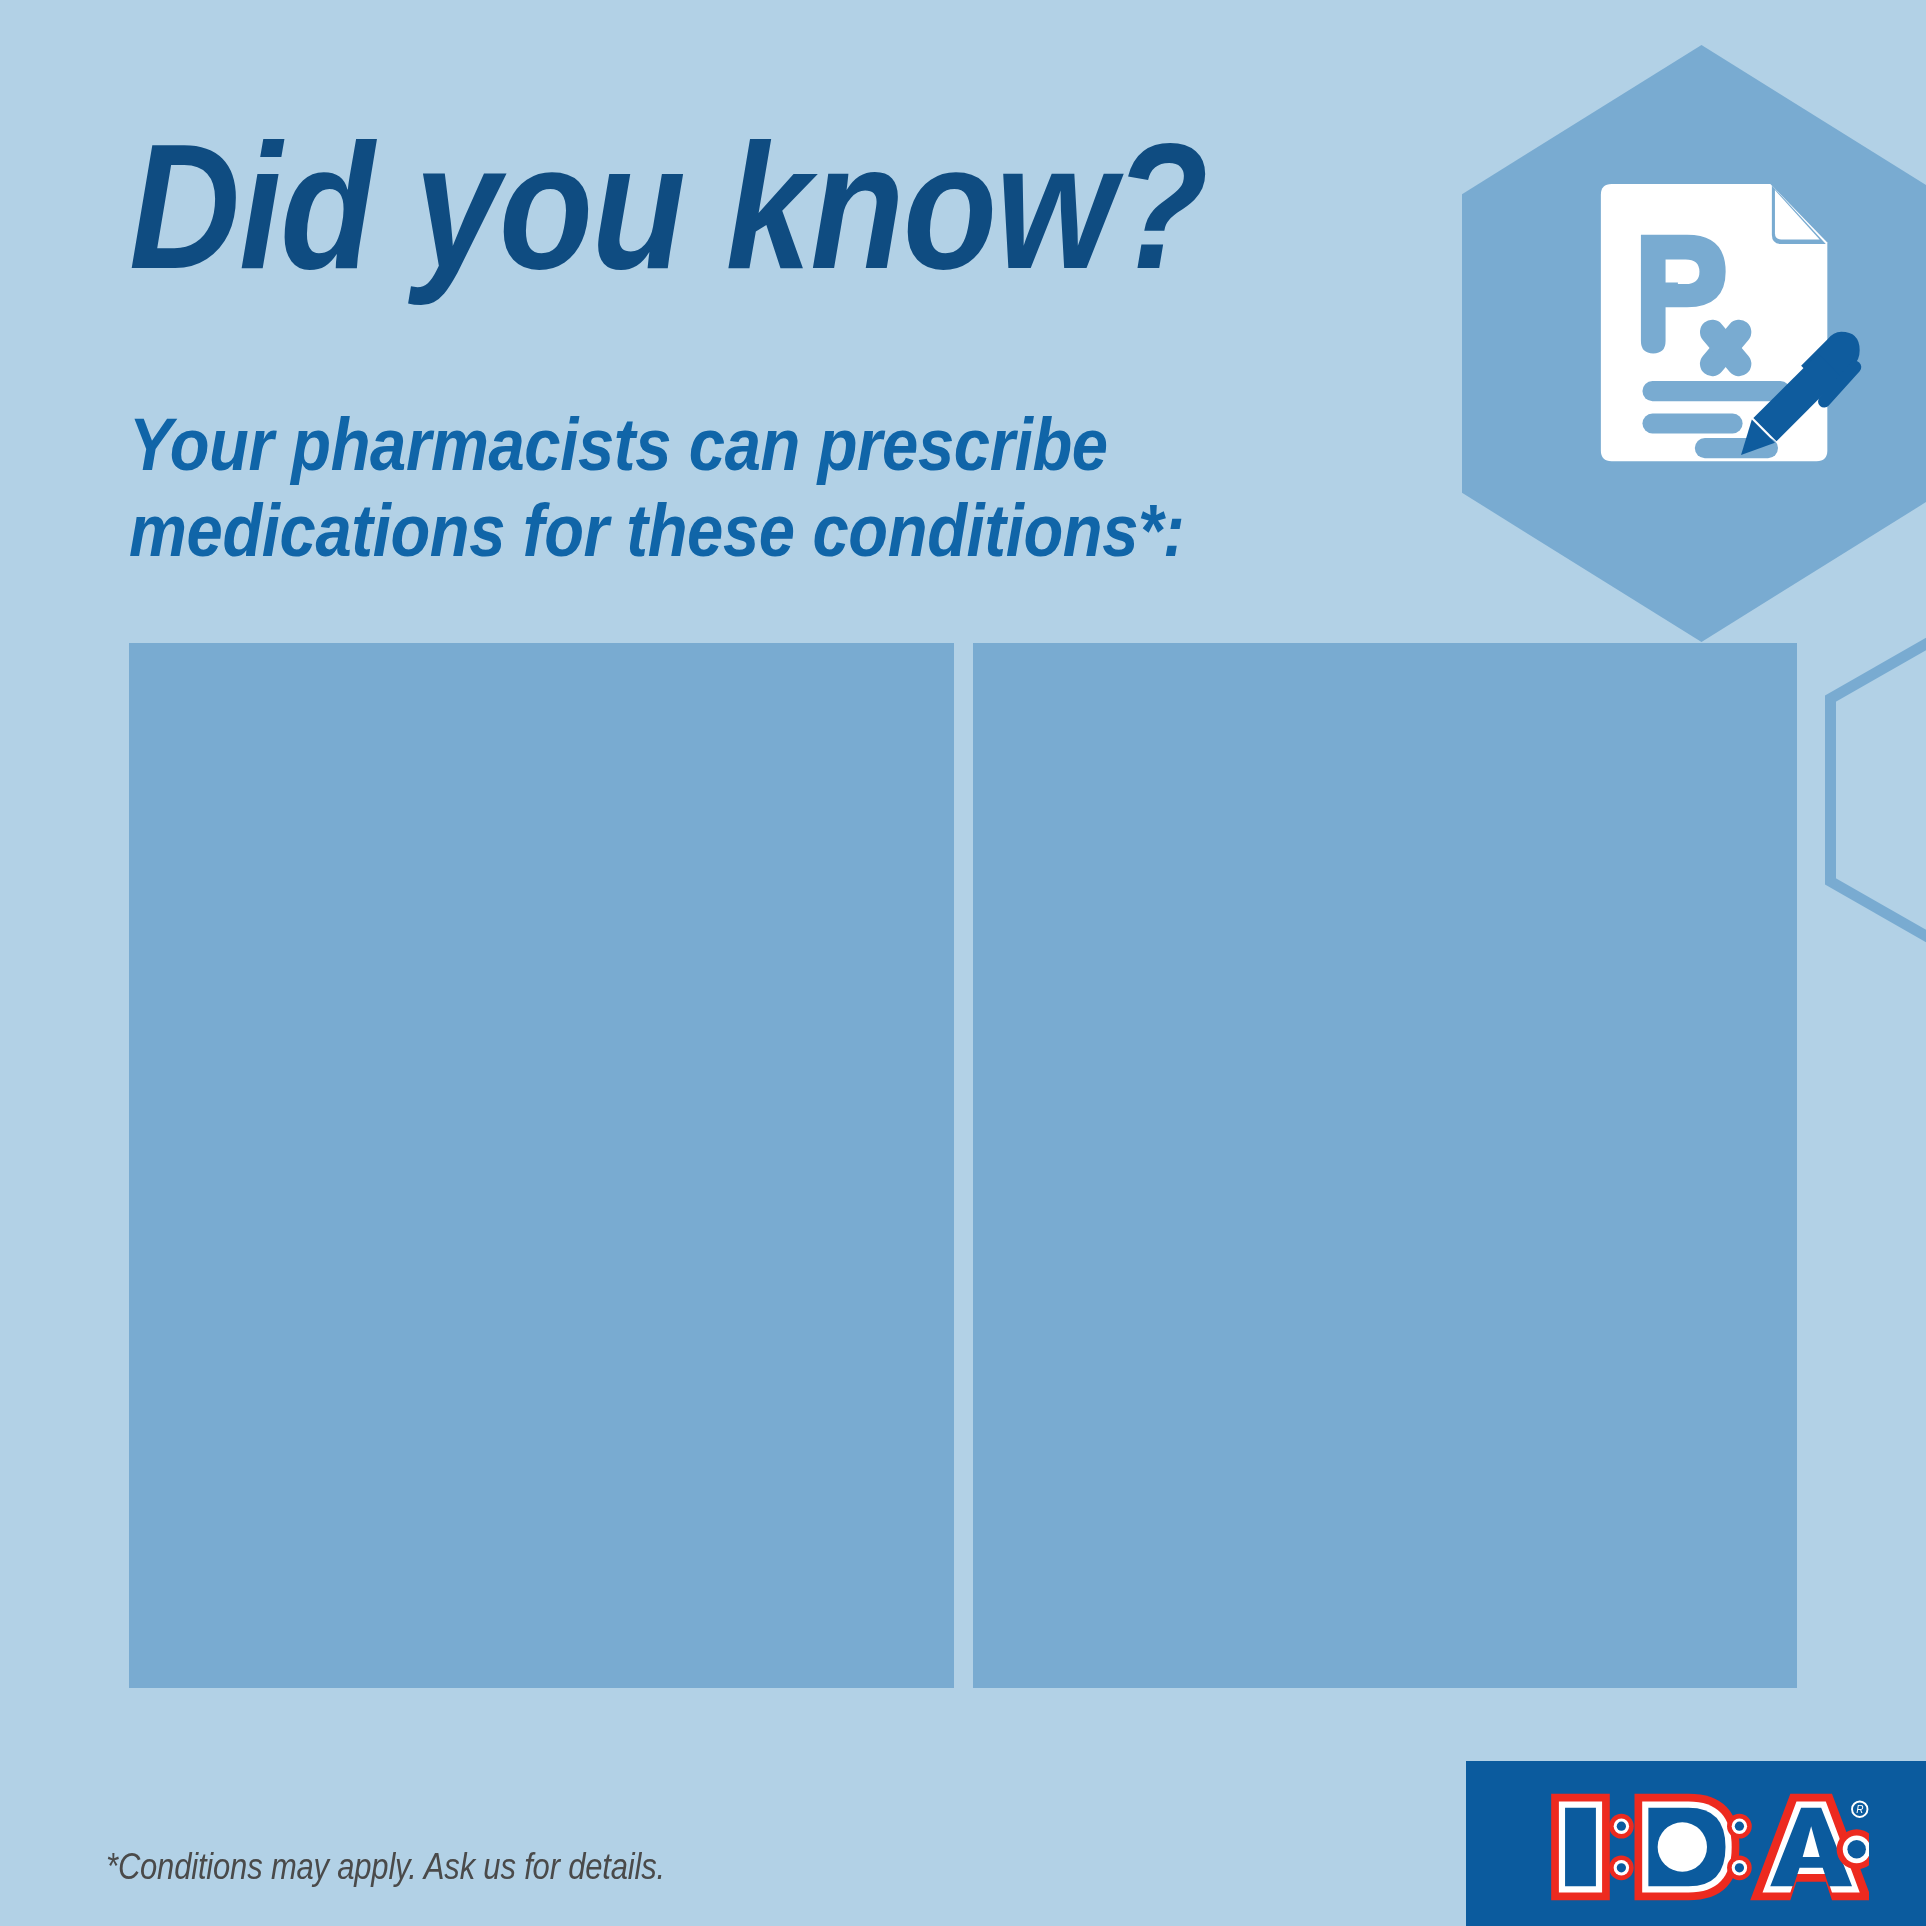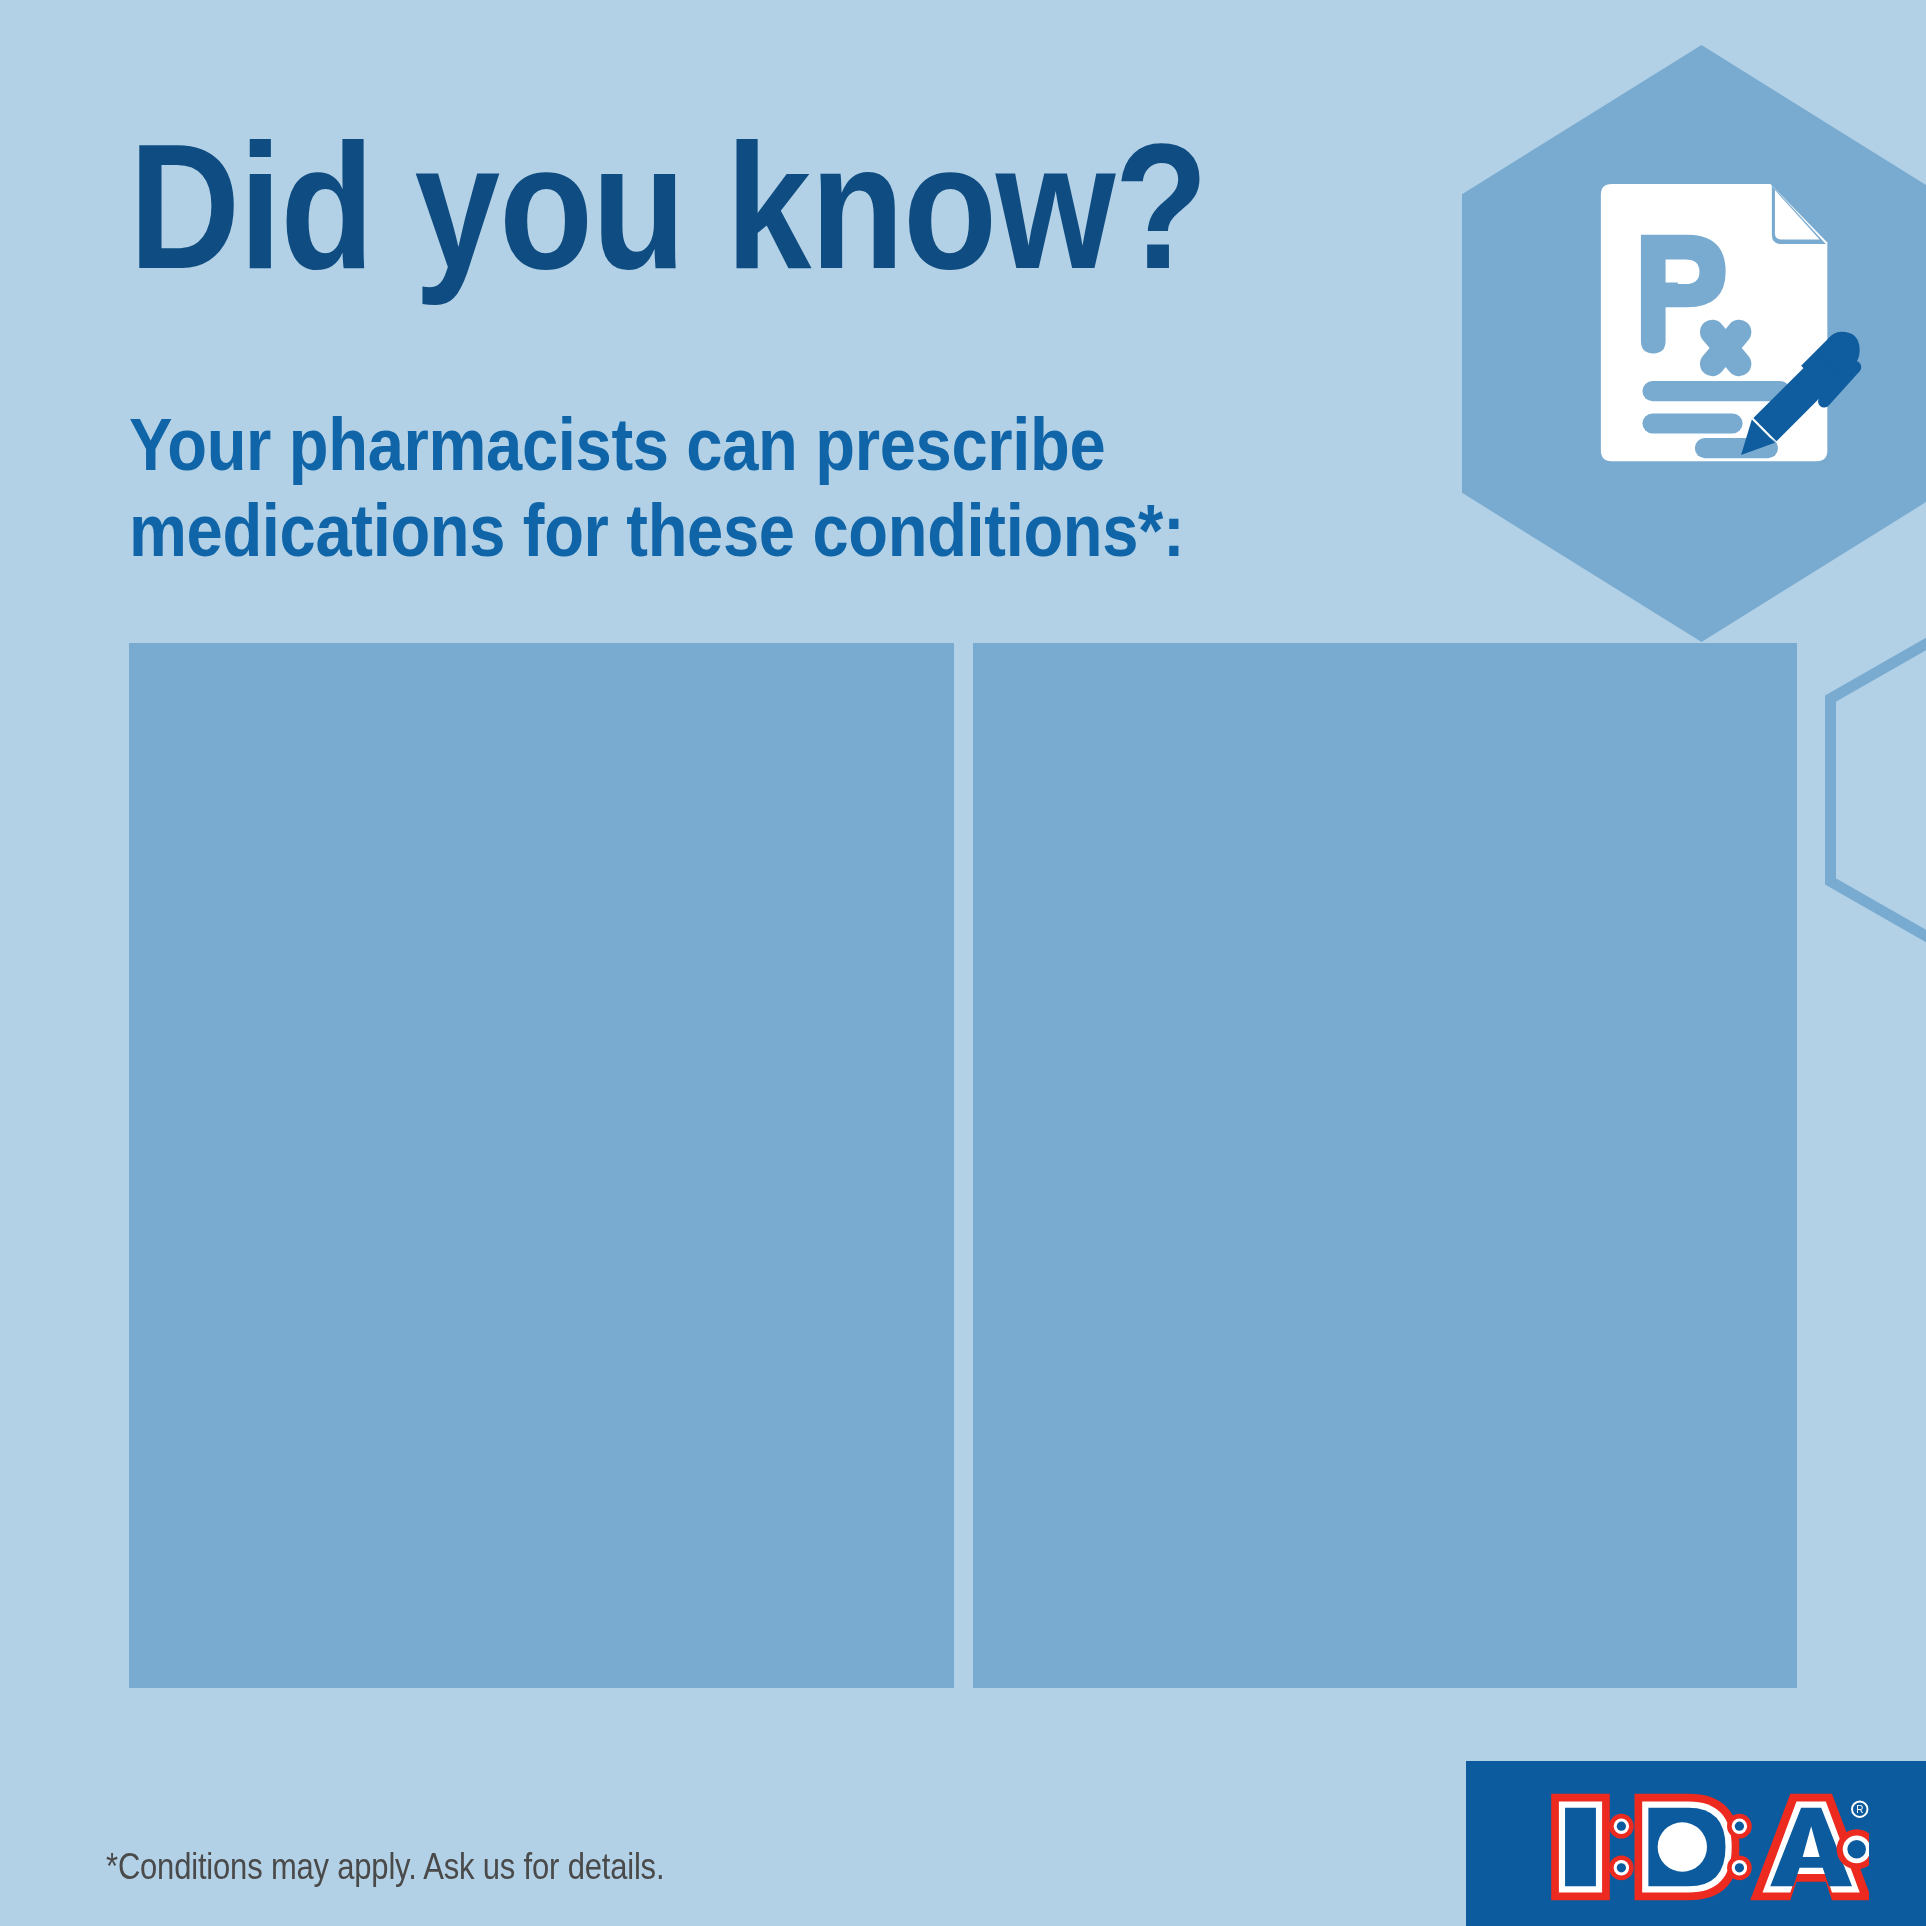--- a/index.html
+++ b/index.html
@@ -8,20 +8,21 @@
     background: #ffffff;
   }
 
   #canvas {
     position: relative;
     width: 1926px;
     height: 1926px;
     background: #b2d1e6;
     overflow: hidden;
     font-family: "Liberation Sans", "DejaVu Sans", sans-serif;
+    font-style: italic;
   }
 
   
   .hex-outline {
     position: absolute;
     left: 1825px;
     top: 601px;
     width: 331px;
     height: 378px;
     clip-path: polygon(50% 0%, 100% 25%, 100% 75%, 50% 100%, 0% 75%, 0% 25%);

